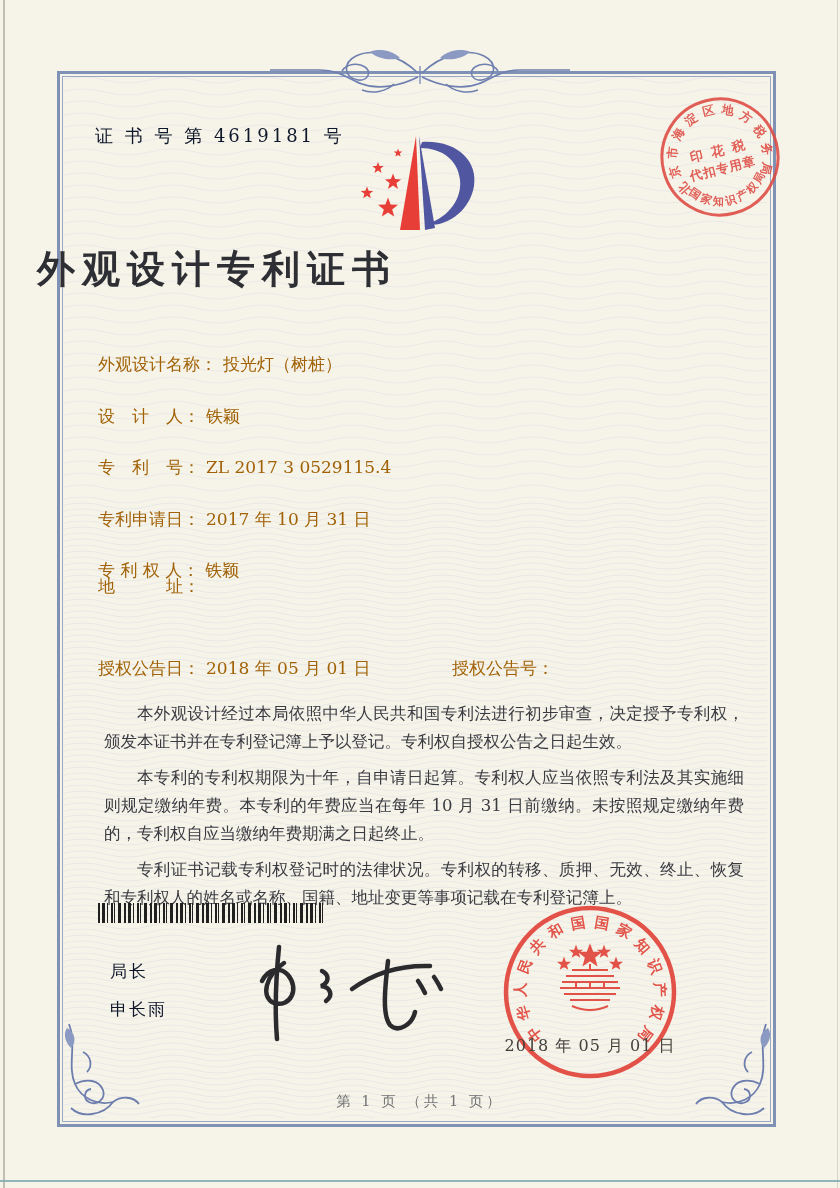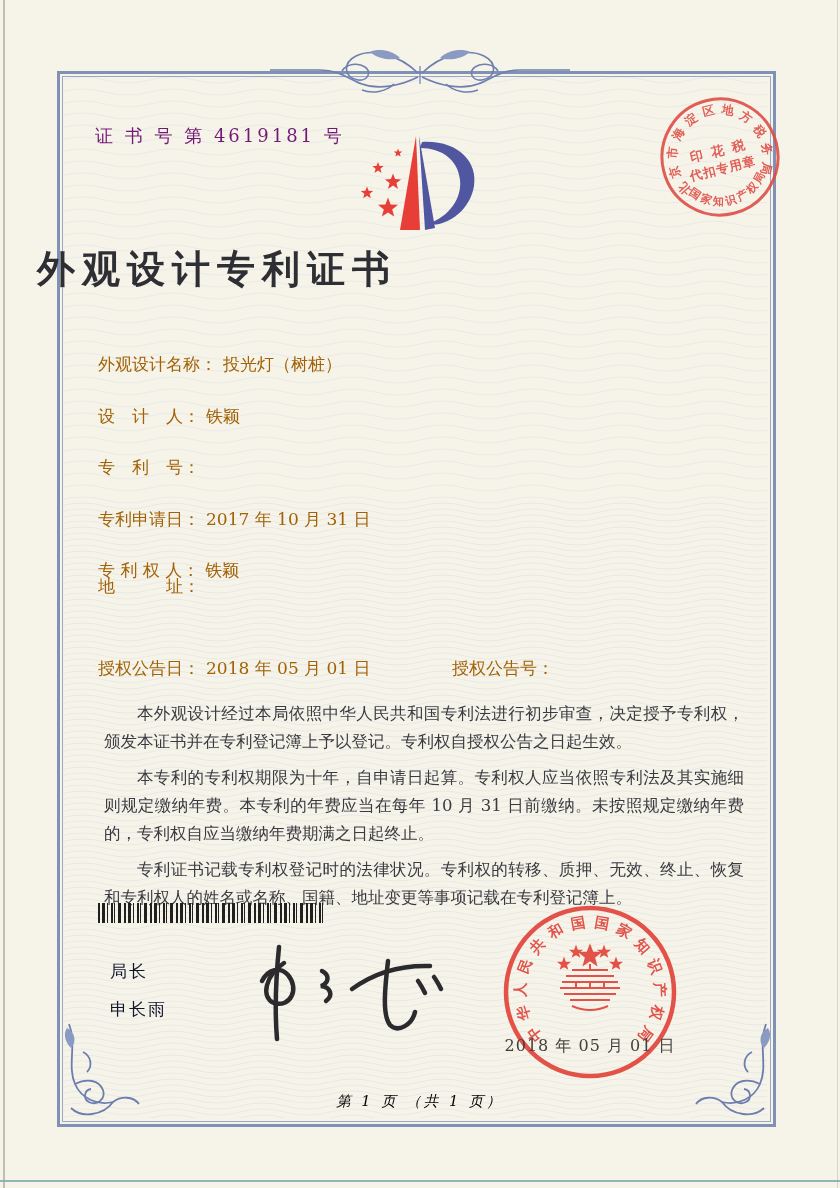--- a/index.html
+++ b/index.html
@@ -19,21 +19,21 @@
     left:57px;top:71px;width:713px;height:1050px;
     border:3px solid #8091b6;
     box-shadow:inset 0 0 0 2px #f6f3e8, inset 0 0 0 3px #9aa8c6;
     z-index:1;
   }
   .waves{left:60px;top:74px;z-index:0;}
   .ornament{z-index:2;}
   .content{z-index:3;}
   .stamp{z-index:5;}
   
-  .certno{left:95px;top:124px;font-size:18px;letter-spacing:3px;color:#701a75;}
+  .certno{left:95px;top:124px;font-size:18px;letter-spacing:3px;color:#0f172a;}
   
   .title{left:0;top:244px;width:840px;font-size:38px;font-weight:bold;
          letter-spacing:7px;color:#2e2f34;padding-left:37px;}
   
   .row{left:98px;width:600px;display:flex;font-size:17px;color:#a16207;line-height:24px;}
   .fvalue{margin-left:6px;}
   .pre{white-space:pre-line;}
   .pair2{position:absolute;left:354px;top:0;display:flex;}
   
   .paras{left:96px;top:692px;width:656px;font-size:16.5px;line-height:28px;
@@ -46,21 +46,21 @@
       #20201f 4px 7px, transparent 7px 9px,
       #20201f 9px 10px, transparent 10px 13px,
       #20201f 13px 15px, transparent 15px 16px,
       #20201f 16px 17px, transparent 17px 20px,
       #20201f 20px 23px, transparent 23px 26px);
   }
   .signer{left:110px;font-size:17px;letter-spacing:2px;color:#0f172a;}
   .seal-date{left:498px;top:1036px;width:184px;text-align:center;font-size:16px;
              letter-spacing:1px;color:#45403b;z-index:6;}
   .footer{left:0;top:1092px;width:840px;text-align:center;font-size:14.5px;
-          letter-spacing:3px;color:#000000;font-style:italic;}
+          letter-spacing:3px;color:#737373;}
   
   svg text{font-family:"DejaVu Serif","Liberation Serif",serif;font-weight:bold;}
 </style>
 </head>
 <body>
 
 <div class="abs edge-l"></div>
 <div class="abs edge-r"></div>
 <div class="abs edge-b"></div>
 
@@ -157,20 +157,21 @@
 <div class="abs content row" style="top:352px">
   <span>外观设计名称：</span>
   <span class="fvalue">投光灯（树桩）</span>
 </div>
 <div class="abs content row" style="top:404px">
   <span>设　计　人：</span>
   <span class="fvalue">铁颖</span>
 </div>
 <div class="abs content row" style="top:455px">
   <span>专　利　号：</span>
+  <span class="fvalue">ZL 2017 3 0529115.4</span>
 </div>
 <div class="abs content row" style="top:507px">
   <span>专利申请日：</span>
   <span class="fvalue">2017 年 10 月 31 日</span>
 </div>
 <div class="abs content row" style="top:558px">
   <span>专 利 权 人：</span>
   <span class="fvalue">铁颖</span>
 </div>
 <div class="abs content row" style="top:574px">

